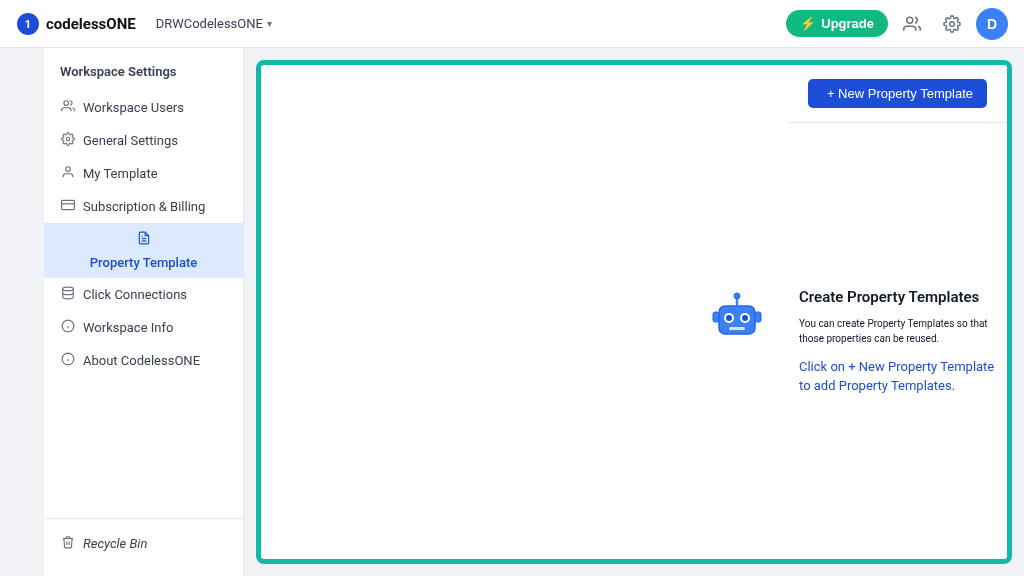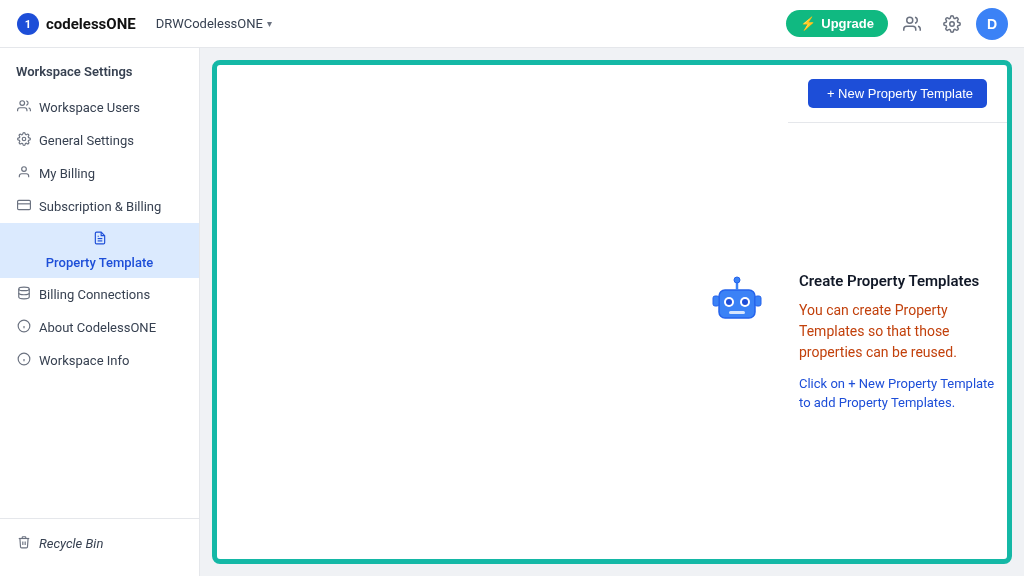--- a/index.html
+++ b/index.html
@@ -84,20 +84,21 @@
       align-items: center;
       justify-content: center;
       font-size: 14px;
       font-weight: 600;
     }
 
     
     .layout {
       display: flex;
       height: calc(576px - 48px);
+      padding-left: 44px;
     }
 
     
     .sidebar {
       width: 200px;
       background: #fff;
       border-right: 1px solid #e5e7eb;
       padding: 16px 0;
       flex-shrink: 0;
       display: flex;
@@ -194,22 +195,22 @@
     .robot-icon-wrap {
       flex-shrink: 0;
     }
     .empty-state-text h3 {
       font-size: 15px;
       font-weight: 600;
       color: #111827;
       margin-bottom: 10px;
     }
     .empty-state-text p {
-      font-size: 14px;
-      color: #c2410c;
+      font-size: 10px;
+      color: #0f172a;
       line-height: 1.5;
       margin-bottom: 10px;
     }
     .empty-state-text .link-hint {
       font-size: 13px;
       color: #1d4ed8;
     }
 
     
     .robot-svg {
@@ -284,21 +285,21 @@
       <span>General Settings</span>
     </div>
 
     <div class="sidebar-item">
       <span class="sidebar-icon">
         <svg width="14" height="14" viewBox="0 0 24 24" fill="none" stroke="currentColor" stroke-width="2">
           <path d="M20 21v-2a4 4 0 0 0-4-4H8a4 4 0 0 0-4 4v2"></path>
           <circle cx="12" cy="7" r="4"></circle>
         </svg>
       </span>
-      <span>My Billing</span>
+      <span>My Template</span>
     </div>
 
     <div class="sidebar-item">
       <span class="sidebar-icon">
         <svg width="14" height="14" viewBox="0 0 24 24" fill="none" stroke="currentColor" stroke-width="2">
           <rect x="1" y="4" width="22" height="16" rx="2" ry="2"></rect>
           <line x1="1" y1="10" x2="23" y2="10"></line>
         </svg>
       </span>
       <span>Subscription &amp; Billing</span>
@@ -318,43 +319,43 @@
     </div>
 
     <div class="sidebar-item">
       <span class="sidebar-icon">
         <svg width="14" height="14" viewBox="0 0 24 24" fill="none" stroke="currentColor" stroke-width="2">
           <ellipse cx="12" cy="5" rx="9" ry="3"></ellipse>
           <path d="M21 12c0 1.66-4 3-9 3s-9-1.34-9-3"></path>
           <path d="M3 5v14c0 1.66 4 3 9 3s9-1.34 9-3V5"></path>
         </svg>
       </span>
-      <span>Billing Connections</span>
+      <span>Click Connections</span>
     </div>
 
     <div class="sidebar-item">
       <span class="sidebar-icon">
         <svg width="14" height="14" viewBox="0 0 24 24" fill="none" stroke="currentColor" stroke-width="2">
           <circle cx="12" cy="12" r="10"></circle>
           <line x1="12" y1="16" x2="12" y2="12"></line>
           <line x1="12" y1="8" x2="12.01" y2="8"></line>
         </svg>
       </span>
-      <span>About CodelessONE</span>
+      <span>Workspace Info</span>
     </div>
 
     <div class="sidebar-item">
       <span class="sidebar-icon">
         <svg width="14" height="14" viewBox="0 0 24 24" fill="none" stroke="currentColor" stroke-width="2">
           <circle cx="12" cy="12" r="10"></circle>
           <line x1="12" y1="16" x2="12" y2="12"></line>
           <line x1="12" y1="8" x2="12.01" y2="8"></line>
         </svg>
       </span>
-      <span>Workspace Info</span>
+      <span>About CodelessONE</span>
     </div>
 
     <div class="sidebar-spacer"></div>
 
     <div class="sidebar-bottom">
       <div class="sidebar-item">
         <span class="sidebar-icon">
           <svg width="14" height="14" viewBox="0 0 24 24" fill="none" stroke="currentColor" stroke-width="2">
             <polyline points="3 6 5 6 21 6"></polyline>
             <path d="M19 6l-1 14a2 2 0 0 1-2 2H8a2 2 0 0 1-2-2L5 6"></path>

